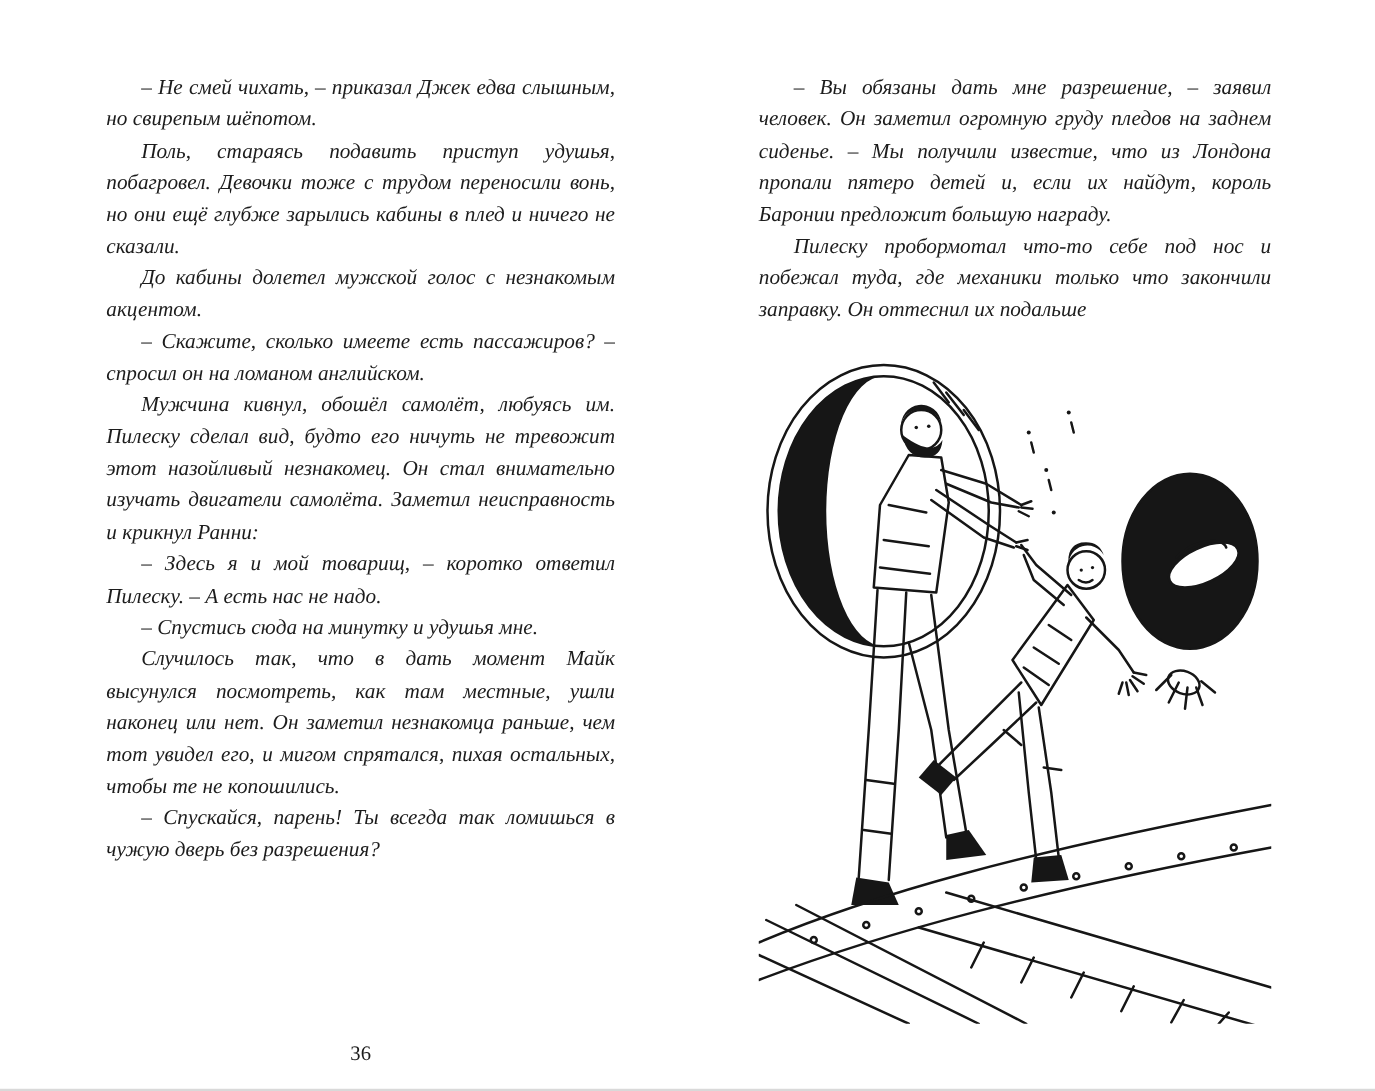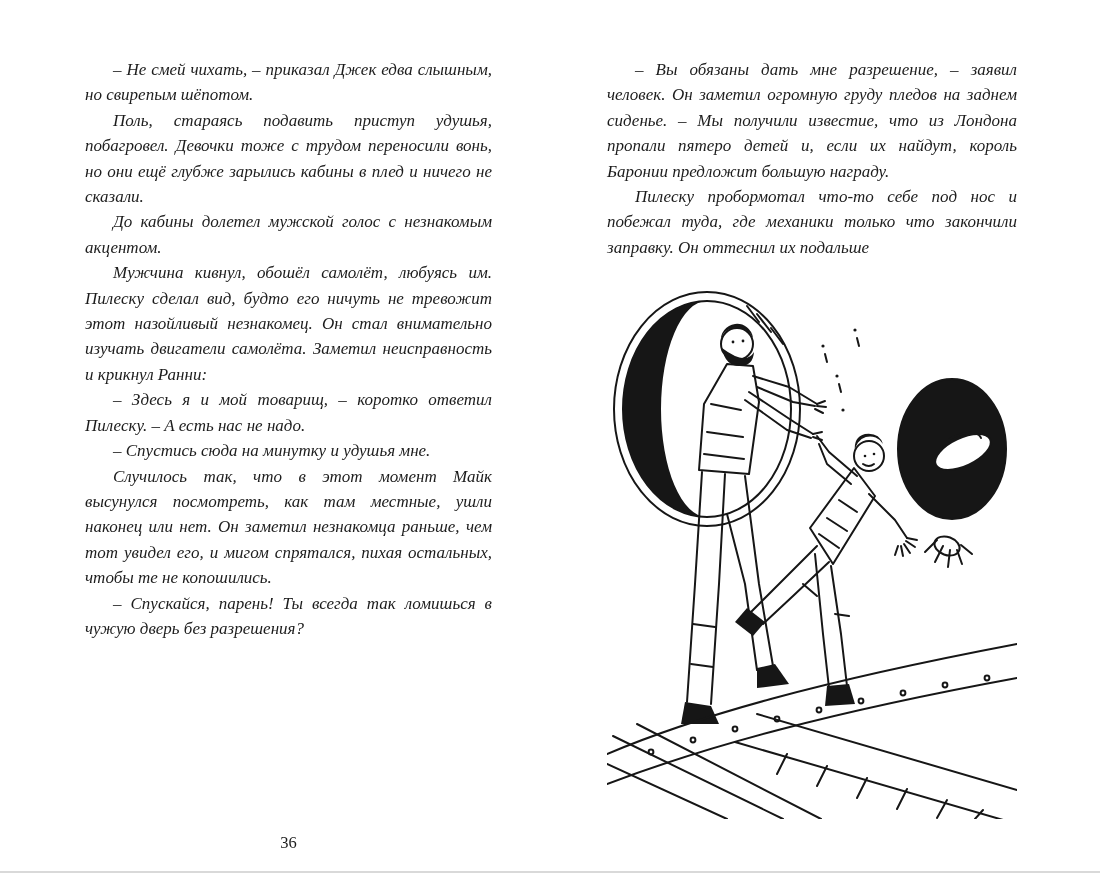--- a/index.html
+++ b/index.html
@@ -47,24 +47,25 @@
     background: #d9d9d9;
   }
 </style>
 </head>
 <body>
 
 <div class="page page-left">
   <p>– Не смей чихать, – приказал Джек едва слышным, но свирепым шёпотом.</p>
   <p>Поль, стараясь подавить приступ удушья, побагровел. Девочки тоже с трудом переносили вонь, но они ещё глубже зарылись кабины в плед и ничего не сказали.</p>
   <p>До кабины долетел мужской голос с незнакомым акцентом.</p>
+  <p>– Скажите, сколько имеете есть пассажиров? – спросил он на ломаном английском.</p>
   <p>Мужчина кивнул, обошёл самолёт, любуясь им. Пилеску сделал вид, будто его ничуть не тревожит этот назойливый незнакомец. Он стал внимательно изучать двигатели самолёта. Заметил неисправность и крикнул Ранни:</p>
   <p>– Здесь я и мой товарищ, – коротко ответил Пилеску. – А есть нас не надо.</p>
   <p>– Спустись сюда на минутку и удушья мне.</p>
-  <p>Случилось так, что в этот момент Майк высунулся посмотреть, как там местные, ушли наконец или нет. Он заметил незнакомца раньше, чем тот увидел его, и мигом спрятался, пихая остальных, чтобы те не копошились.</p>
+  <p>Случилось так, что в дать момент Майк высунулся посмотреть, как там местные, ушли наконец или нет. Он заметил незнакомца раньше, чем тот увидел его, и мигом спрятался, пихая остальных, чтобы те не копошились.</p>
   <p>– Спускайся, парень! Ты всегда так ломишься в чужую дверь без разрешения?</p>
   <div class="page-number">36</div>
 </div>
 
 <div class="page page-right">
   <p>– Вы обязаны дать мне разрешение, – заявил человек. Он заметил огромную груду пледов на заднем сиденье. – Мы получили известие, что из Лондона пропали пятеро детей и, если их найдут, король Баронии предложит большую награду.</p>
   <p>Пилеску пробормотал что-то себе под нос и побежал туда, где механики только что закончили заправку. Он оттеснил их подальше</p>
 
   <figure class="illustration">
     <svg viewBox="0 0 410 535" width="410" height="535" aria-hidden="true">

